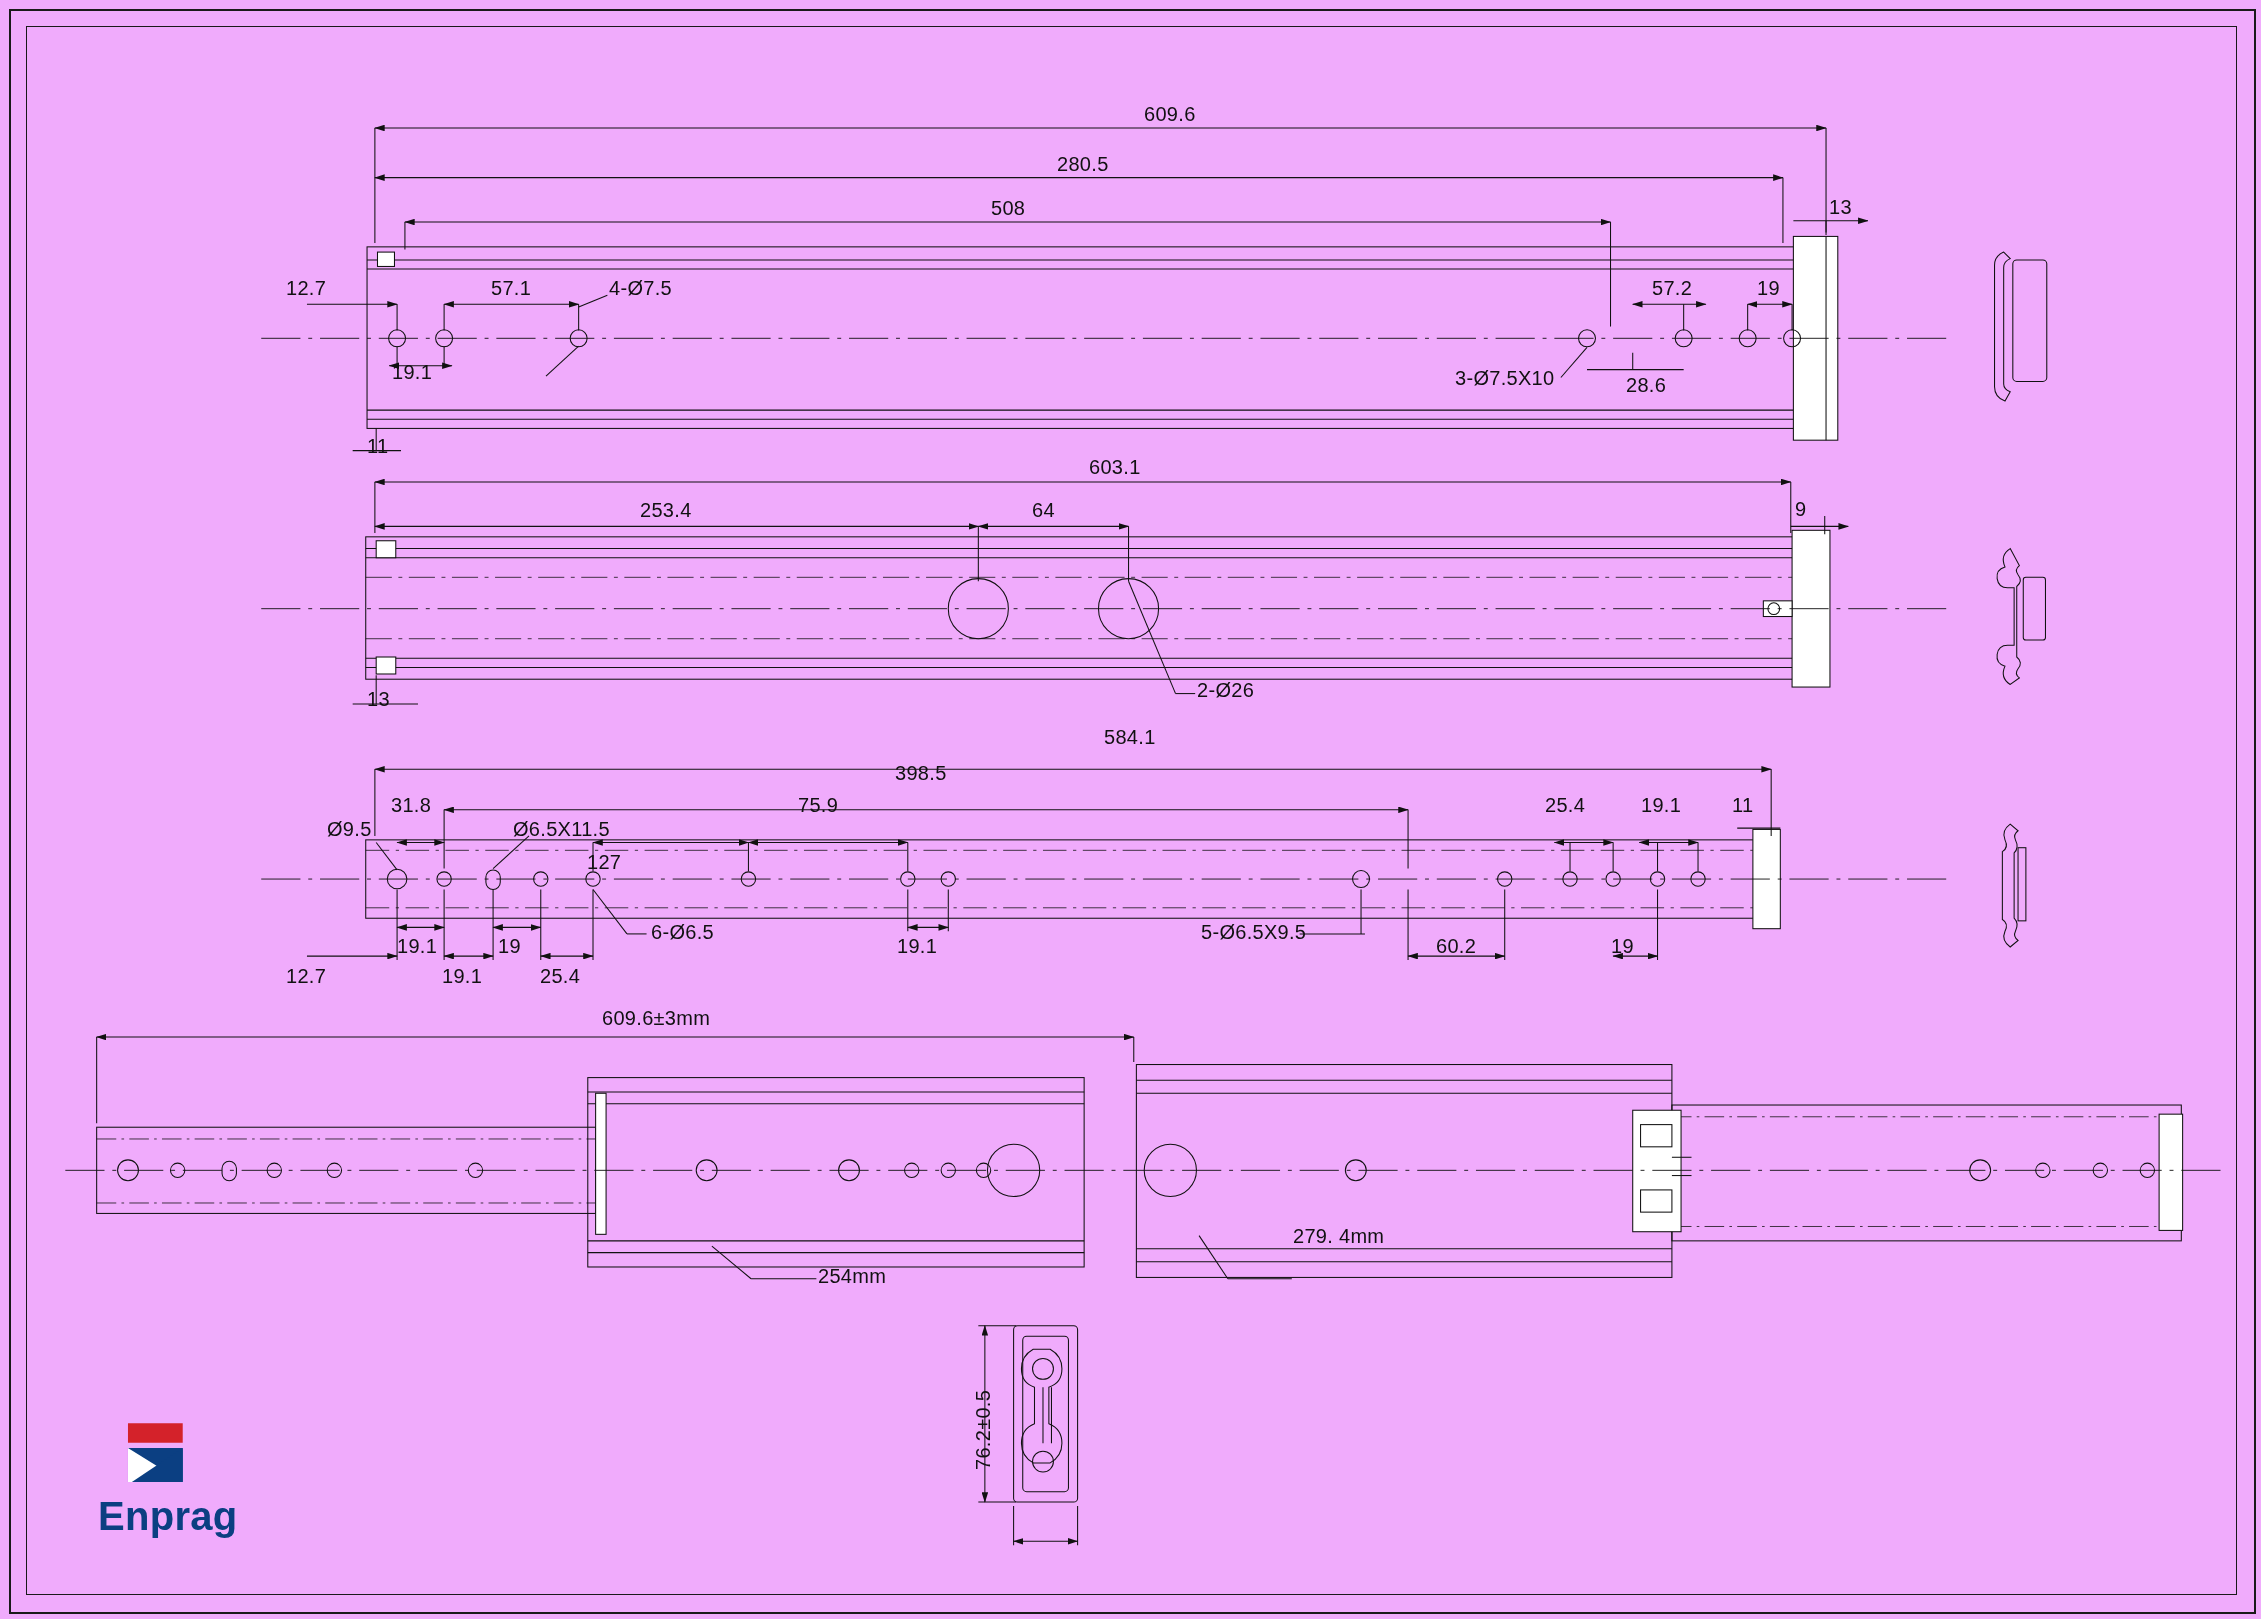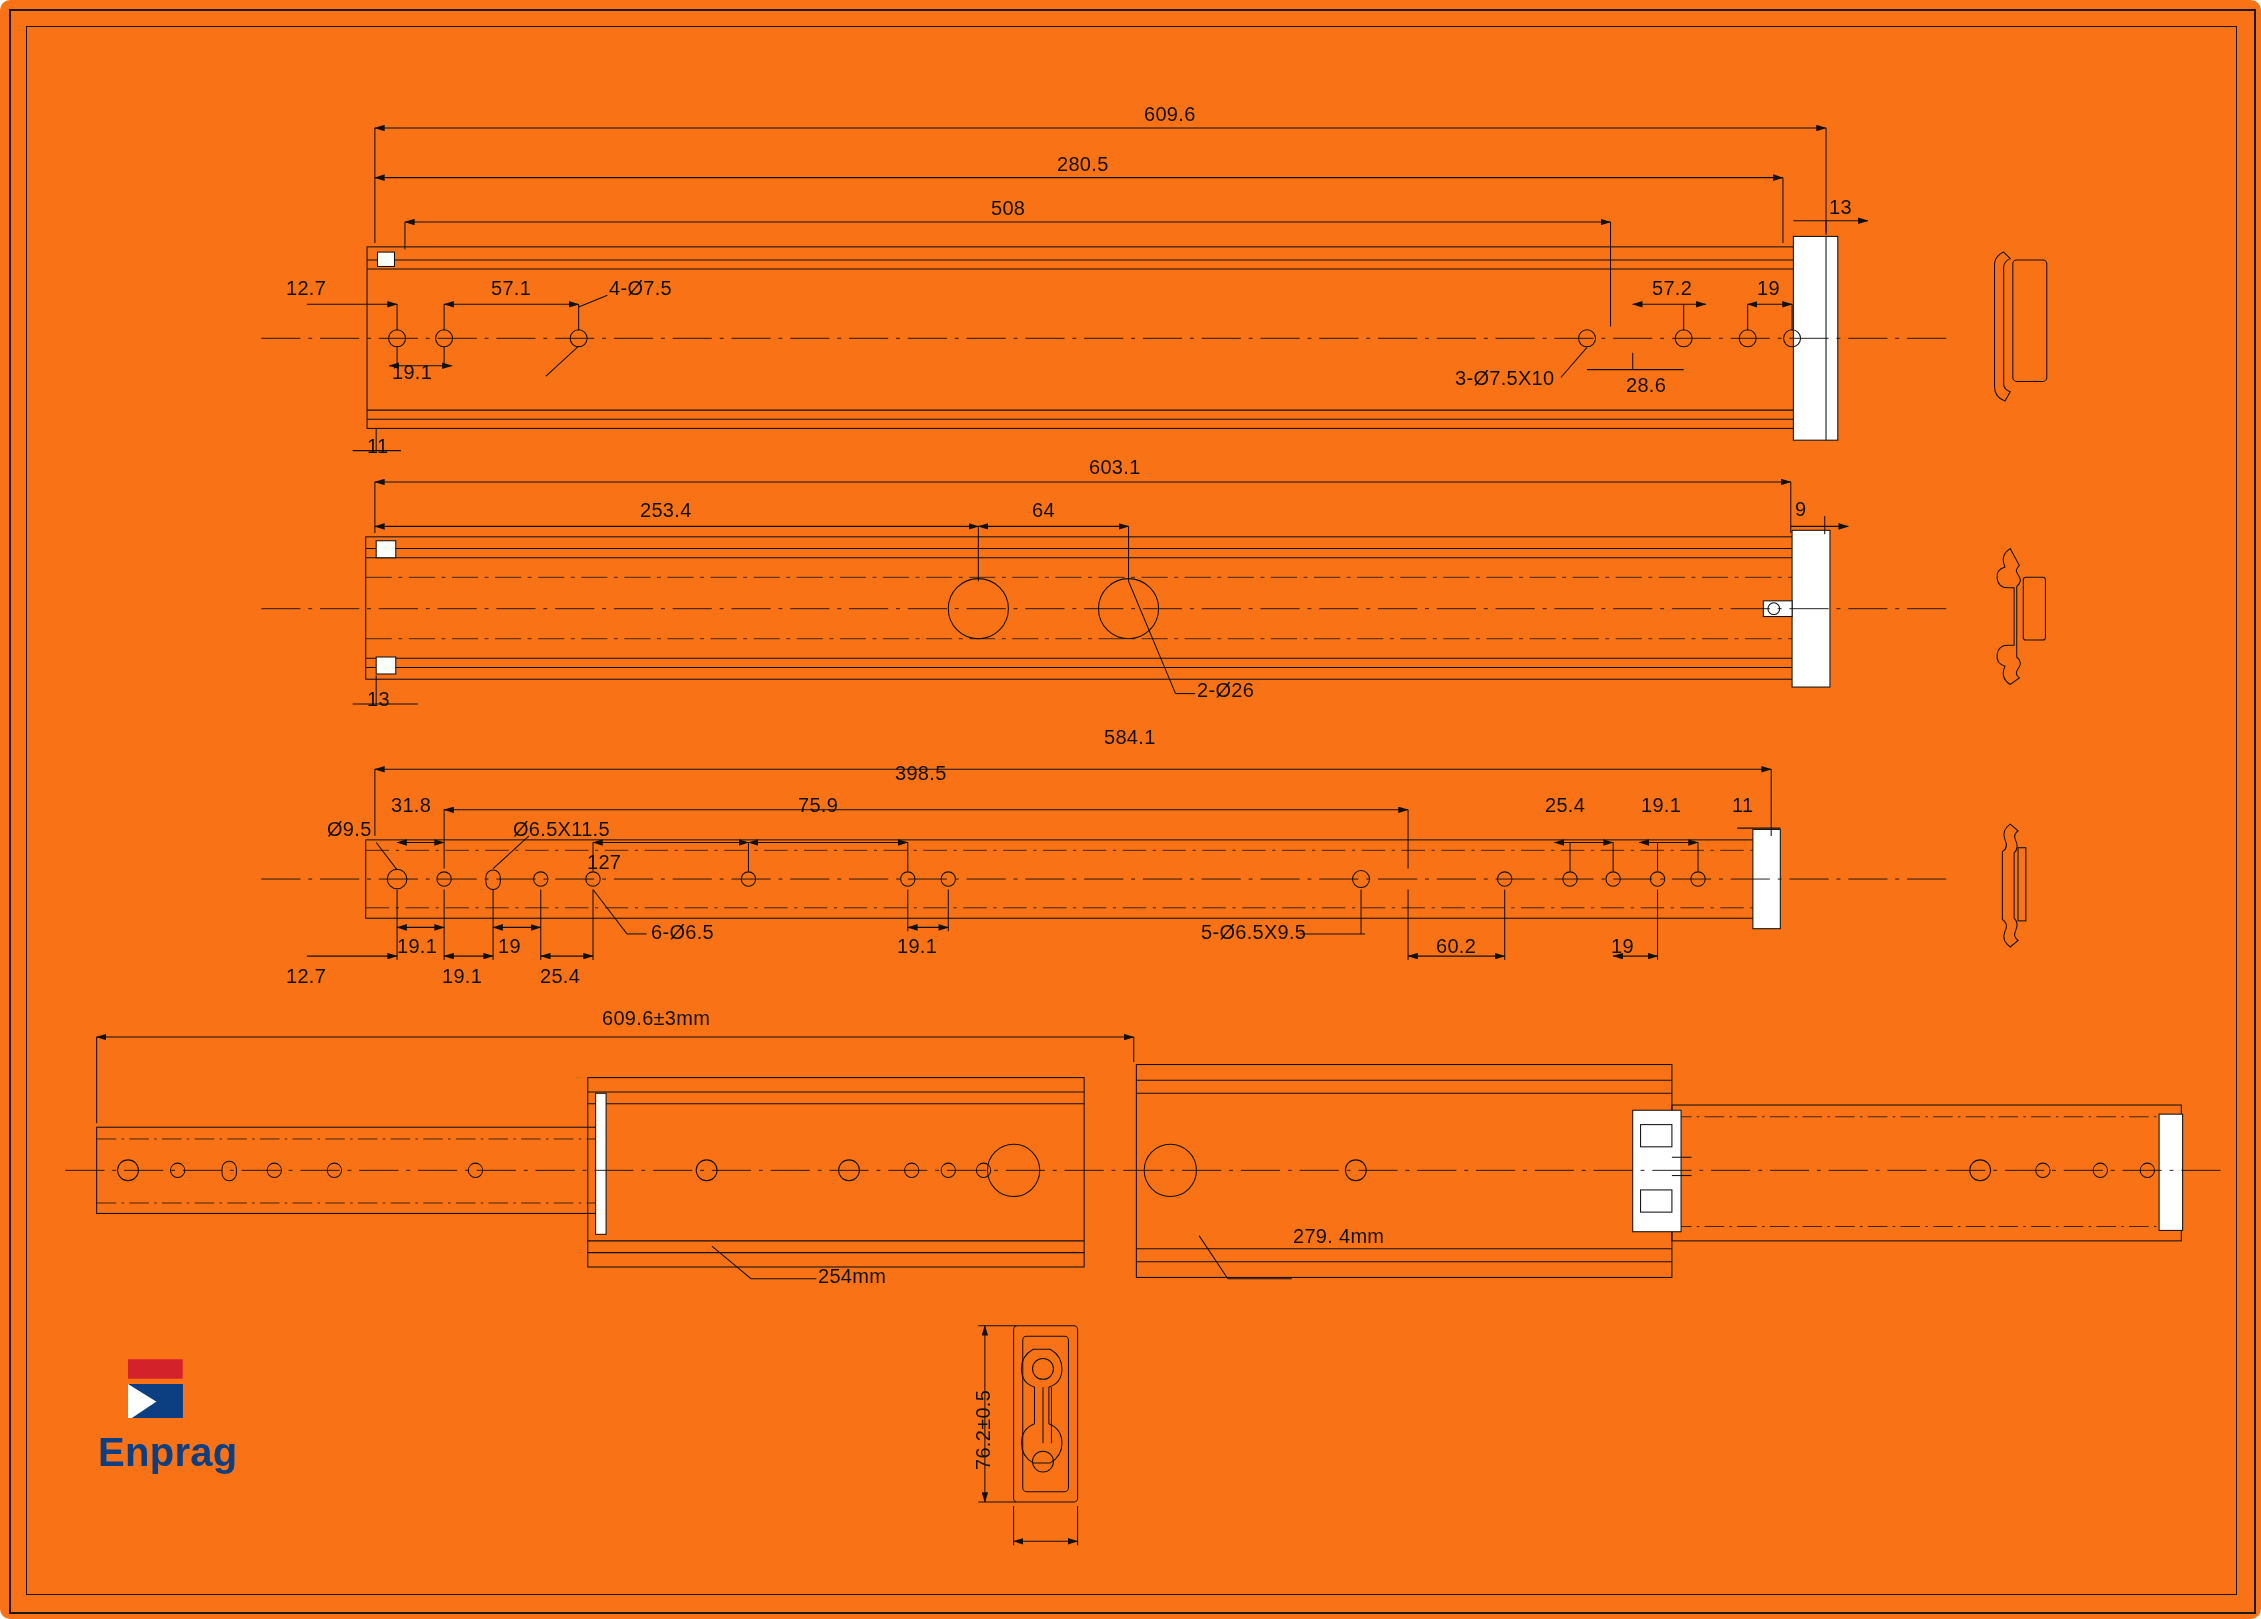--- a/index.html
+++ b/index.html
@@ -1,22 +1,21 @@
 <!DOCTYPE html>
 <html style="font-size:10.5px"><head>
 <meta charset="utf-8">
 <style>
   html,body{margin:0;padding:0;background:#ffffff;}
   body{font-family:"Liberation Sans", sans-serif;}
   #sheet{
     position:relative;
     width:2261px;height:1619px;
-    background:#f97316;
+    background:#f0abfc;
     overflow:hidden;
-    border-radius:10px;
   }
   .frame-outer{
     position:absolute;left:9.1px;top:9.1px;width:2243px;height:1601px;
     border:2.6px solid #1a1a1a;
   }
   .frame-inner{
     position:absolute;left:26px;top:26px;width:2209px;height:1567px;
     border:1.3px solid #1a1a1a;
   }
   .lbl{
@@ -26,21 +25,21 @@
     color:#111;
     white-space:nowrap;
     letter-spacing:0.3px;
   }
   .vert{
     transform-origin:left top;
     transform:rotate(-90deg);
   }
   svg.draw{position:absolute;left:0;top:0;width:2261px;height:1619px;}
   
-  #logo{position:absolute;left:98px;top:1350px;width:189px;height:124px;text-align:right;}
+  #logo{position:absolute;left:98px;top:1414px;width:189px;height:124px;text-align:right;}
   #logo .word{
     position:absolute;left:0;top:80px;
     font-size:40px;font-weight:bold;color:#0b3f82;
     font-family:"Liberation Sans", sans-serif;
     letter-spacing:0.3px;
   }
 </style>
 </head>
 <body>
 

